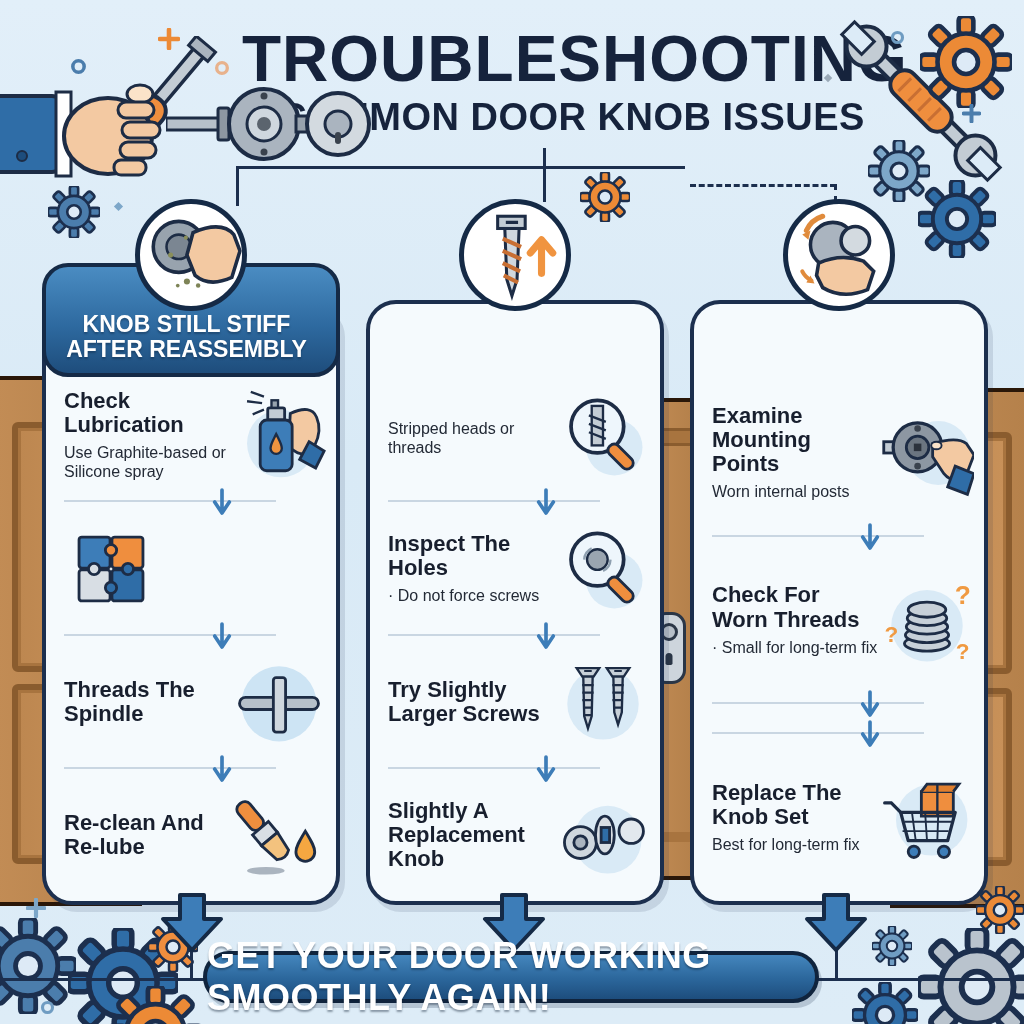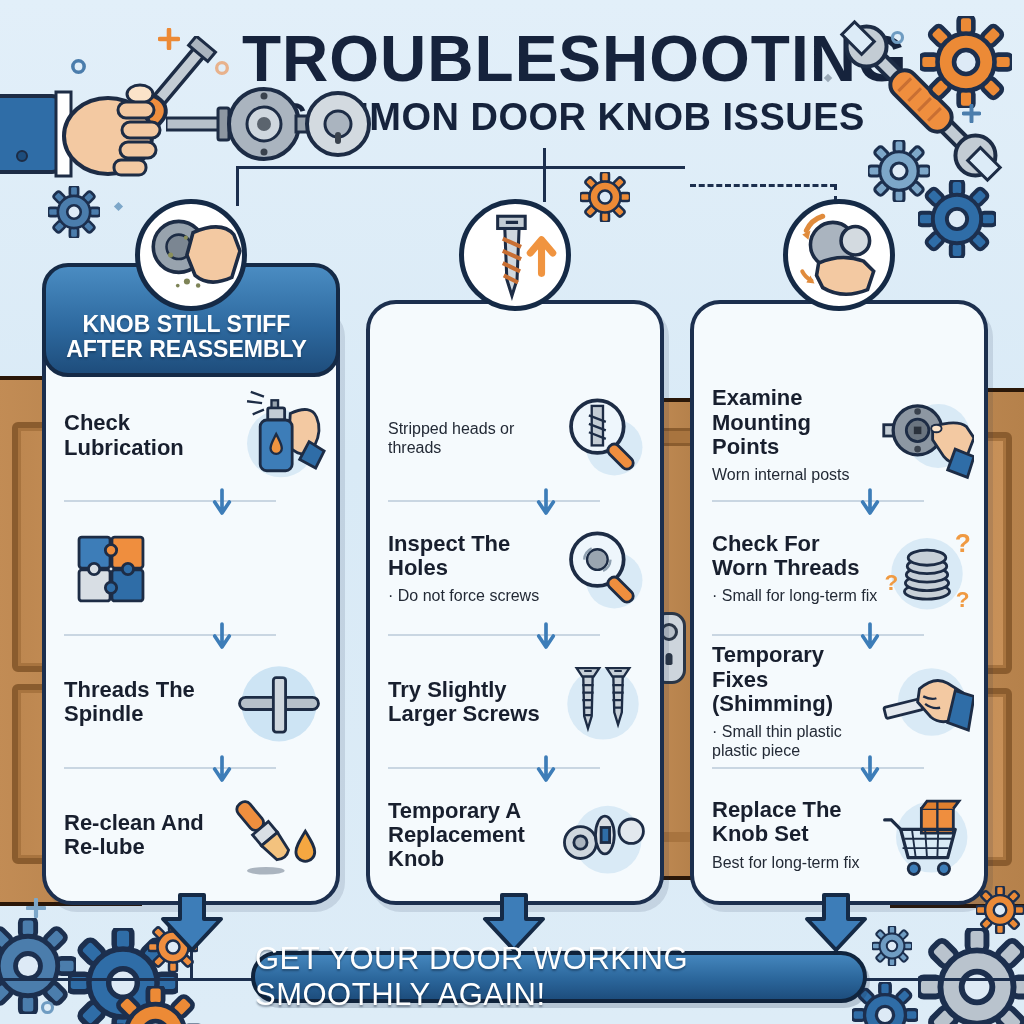--- a/index.html
+++ b/index.html
@@ -52,22 +52,22 @@
   .step-icon svg{width:100%;height:100%;}
   .divider{position:relative;height:28px;flex:none;margin:1px 0;}
   .divider .dline{position:absolute;left:0;right:50px;top:12px;border-top:2px solid #c9d6e2;}
   .divider svg{position:absolute;left:56%;top:0;width:22px;height:28px;}
   
   .big-arrow{width:66px;height:60px;z-index:2;}
   #footer-line{left:0;top:978px;width:1024px;height:3px;background:#1c2f4e;}
   #footer-pill{left:203px;top:951px;width:616px;height:52px;border-radius:27px;z-index:3;
                background:linear-gradient(180deg,#4486bd 0%,#2b669b 55%,#1d4d7d 100%);
                border:4px solid #10243d;box-sizing:border-box;display:flex;align-items:center;justify-content:center;
-               color:#fff;font-weight:normal;font-size:31px;letter-spacing:.5px;
-               text-shadow:0 2px 2px rgba(10,25,45,.4);box-shadow:3px 5px 0 rgba(27,43,74,.2);margin-left:48px;}
+               color:#fff;font-weight:bold;font-size:36px;letter-spacing:.5px;
+               text-shadow:0 2px 2px rgba(10,25,45,.4);box-shadow:3px 5px 0 rgba(27,43,74,.2);}
   .gear-svg,.spark-svg{display:block;}
 </style>
 </head>
 <body>
 
 <div id="stage">
 
   <svg width="0" height="0" style="position:absolute">
     <defs>
       <symbol id="sym-gear" viewBox="0 0 100 100">
@@ -224,20 +224,21 @@
         <circle cx="46" cy="76" r="3" fill="#7e8457"></circle>
           <circle cx="57" cy="80" r="2.2" fill="#7e8457"></circle>
           <circle cx="37" cy="80" r="1.8" fill="#7e8457"></circle>
       </svg>
     </div>
     <div class="col-header">KNOB STILL STIFF AFTER REASSEMBLY</div>
     <div class="steps">
       <div class="step">
         <div class="step-text">
           <div class="step-title">Check Lubrication</div>
+          <div class="step-note">Use Graphite-based or Silicone spray</div>
         </div>
         <div class="step-icon">
           <svg viewBox="0 0 100 100">
             <circle cx="52" cy="58" r="36" fill="#d9eaf6"></circle>
             <path d="M34 8 L20 3 M32 15 L16 13 M34 22 L22 27" stroke="#1d2c45" stroke-width="2.5"></path>
             <path d="M62 26 q22 -10 28 4 q6 14 -2 30 q-6 12 -18 8 L60 62z" fill="#f3c9a2" stroke="#1d2c45" stroke-width="3"></path>
             <path d="M82 56 l16 10 -9 18 -17 -9z" fill="#2f6da7" stroke="#1d2c45" stroke-width="3"></path>
             <rect x="38" y="20" width="18" height="13" rx="2" fill="#c3ccd4" stroke="#1d2c45" stroke-width="3"></rect>
             <rect x="42" y="12" width="7" height="8" fill="#97a3ae" stroke="#1d2c45" stroke-width="2.5"></rect>
             <rect x="30" y="33" width="34" height="54" rx="7" fill="#3d7db8" stroke="#1d2c45" stroke-width="3"></rect>
@@ -382,21 +383,21 @@
         </div>
       </div>
       <div class="divider">
           <div class="dline"></div>
           <svg>
             <use href="#sym-arrow"></use>
           </svg>
         </div>
       <div class="step">
         <div class="step-text">
-          <div class="step-title">Temporary A Replacement Knob</div>
+          <div class="step-title">Slightly A Replacement Knob</div>
         </div>
         <div class="step-icon">
           <svg viewBox="0 0 100 100">
             <circle cx="55" cy="55" r="36" fill="#d9eaf6"></circle>
             <g stroke="#1d2c45" stroke-width="3">
               <circle cx="26" cy="58" r="17" fill="#cfd7de"></circle>
               <circle cx="26" cy="58" r="7" fill="#aab4bf"></circle>
               <ellipse cx="52" cy="50" rx="10" ry="20" fill="#d8dee4"></ellipse>
               <rect x="48" y="42" width="9" height="16" fill="#2f6da7"></rect>
               <circle cx="80" cy="46" r="13" fill="#e2e8ee"></circle>
@@ -466,35 +467,20 @@
             <text x="88" y="90" text-anchor="middle" font-size="24" font-weight="bold" fill="#f09a42">?</text>
           </svg>
         </div>
       </div>
       <div class="divider">
           <div class="dline"></div>
           <svg>
             <use href="#sym-arrow"></use>
           </svg>
         </div>
-      <div class="step">
-        <div class="step-text">
-          <div class="step-title">Temporary Fixes (Shimming)</div>
-          <div class="step-note">· Small thin plastic plastic piece</div>
-        </div>
-        <div class="step-icon">
-          <svg viewBox="0 0 100 100">
-            <circle cx="55" cy="50" r="36" fill="#d9eaf6"></circle>
-            <rect x="4" y="56" width="40" height="12" rx="2" transform="rotate(-14 4 56)" fill="#e4e9ee" stroke="#1d2c45" stroke-width="3"></rect>
-            <path d="M42 36 q16 -14 30 -6 l16 10 -4 26 q-18 10 -30 0 l-14 -16z" fill="#f3c9a2" stroke="#1d2c45" stroke-width="3"></path>
-            <path d="M48 52 q8 6 16 4 M46 44 q8 4 14 2" stroke="#1d2c45" stroke-width="2.5" fill="none"></path>
-            <path d="M80 38 l20 6 -6 36 -22 -8z" fill="#2f6da7" stroke="#1d2c45" stroke-width="3"></path>
-          </svg>
-        </div>
-      </div>
       <div class="divider">
           <div class="dline"></div>
           <svg>
             <use href="#sym-arrow"></use>
           </svg>
         </div>
       <div class="step">
         <div class="step-text">
           <div class="step-title">Replace The Knob Set</div>
           <div class="step-note">Best for long-term fix</div>

